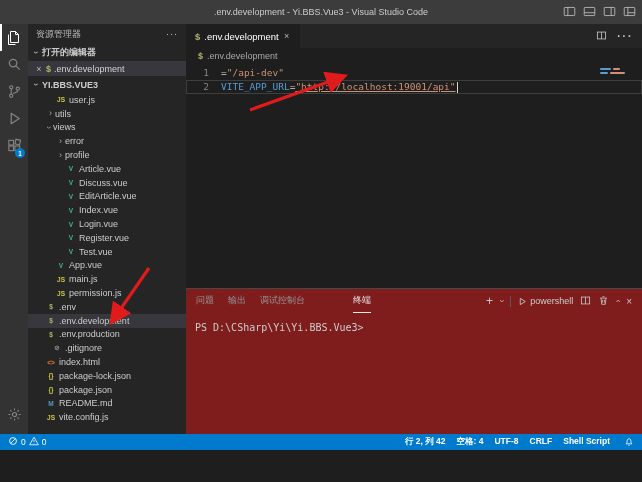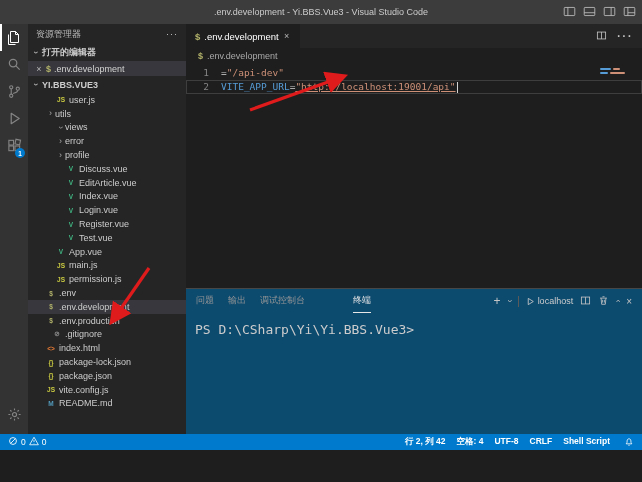--- a/index.html
+++ b/index.html
@@ -51,31 +51,31 @@
   .tok-key{color:#569cd6;}
   .tok-op{color:#d4d4d4;}
   .tok-str{color:#ce9178;}
   .tok-str.link{text-decoration:underline;}
   .cursor{display:inline-block;width:1px;height:11px;background:#d4d4d4;margin-left:1px;}
   .minimap{position:absolute;top:2px;right:0;width:46px;height:40px;}
   .mm-row{display:flex;gap:2px;margin:2px 0 0 4px;}
   .mm-mark{height:2px;border-radius:1px;}
 
   
-  .panel{flex:0 0 146px;border-top:1px solid #474747;display:flex;flex-direction:column;background:#0c4a6e;}
+  .panel{flex:0 0 146px;border-top:1px solid #474747;display:flex;flex-direction:column;background:#7f1d1d;}
   .panel-header{flex:0 0 24px;display:flex;align-items:stretch;font-size:9px;}
   .ptabs{display:flex;align-items:stretch;padding-left:10px;}
   .ptab{margin-right:14px;display:flex;align-items:center;color:#969696;border-bottom:1px solid transparent;}
   .ptab.active{color:#e7e7e7;border-bottom-color:#e7e7e7;margin-left:34px;}
   .panel-actions{margin-left:auto;display:flex;align-items:center;gap:7px;color:#c5c5c5;padding-right:10px;font-size:10px;}
   .pa-divider{width:1px;height:11px;background:#5a5a5a;}
   .ps-item{display:flex;align-items:center;gap:3px;font-size:9px;color:#cccccc;}
   .chev-glyph{display:inline-block;transform:rotate(90deg);font-size:9px;color:#c5c5c5;}
   .chev-up{display:inline-block;transform:rotate(-90deg);font-size:9px;color:#c5c5c5;}
-  .terminal{flex:1;font-family:"DejaVu Sans Mono",monospace;font-size:13px;color:#cccccc;padding:9px 0 0 9px;}
+  .terminal{flex:1;font-family:"DejaVu Sans Mono",monospace;font-size:10px;color:#cccccc;padding:9px 0 0 9px;}
 
   
   .statusbar{flex:0 0 16px;background:#007acc;color:#ffffff;display:flex;align-items:center;font-size:8.5px;padding:0 8px;gap:4px;}
   .sb-group{display:flex;align-items:center;gap:3px;}
   .sb-right{margin-left:auto;display:flex;align-items:flex-start;gap:11px;font-weight:bold;}
 
   .arrows{position:absolute;inset:0;width:642px;height:482px;pointer-events:none;z-index:40;}
 </style>
 </head>
 <body>
@@ -171,35 +171,40 @@
       <div class="tree">
           <div class="tree-row" style="padding-left: 18px;">
             <span class="fspacer"></span>
             <span class="ficon" style="color: rgb(203, 203, 65);">JS</span>
             <span>user.js</span>
           </div>
           <div class="tree-row" style="padding-left: 18px;">
             <span class="chev">›</span>
             <span>utils</span>
           </div>
-          <div class="tree-row" style="padding-left: 28px;">
+          <div class="tree-row" style="padding-left: 16px;">
             <span class="chev exp">›</span>
             <span>views</span>
           </div>
           <div class="tree-row" style="padding-left: 28px;">
             <span class="chev">›</span>
             <span>error</span>
           </div>
           <div class="tree-row" style="padding-left: 28px;">
             <span class="chev">›</span>
             <span>profile</span>
           </div>
           <div class="tree-row" style="padding-left: 28px;">
             <span class="fspacer"></span>
             <span class="ficon" style="color: rgb(65, 184, 131);">V</span>
+            <span>Article.vue</span>
+          </div>
+          <div class="tree-row" style="padding-left: 28px;">
+            <span class="fspacer"></span>
+            <span class="ficon" style="color: rgb(65, 184, 131);">V</span>
             <span>Discuss.vue</span>
           </div>
           <div class="tree-row" style="padding-left: 28px;">
             <span class="fspacer"></span>
             <span class="ficon" style="color: rgb(65, 184, 131);">V</span>
             <span>EditArticle.vue</span>
           </div>
           <div class="tree-row" style="padding-left: 28px;">
             <span class="fspacer"></span>
             <span class="ficon" style="color: rgb(65, 184, 131);">V</span>
@@ -265,27 +270,27 @@
             <span class="ficon" style="color: rgb(203, 203, 65);">{}</span>
             <span>package-lock.json</span>
           </div>
           <div class="tree-row" style="padding-left: 8px;">
             <span class="fspacer"></span>
             <span class="ficon" style="color: rgb(203, 203, 65);">{}</span>
             <span>package.json</span>
           </div>
           <div class="tree-row" style="padding-left: 8px;">
             <span class="fspacer"></span>
+            <span class="ficon" style="color: rgb(81, 154, 186);">M</span>
+            <span>README.md</span>
+          </div>
+          <div class="tree-row" style="padding-left: 8px;">
+            <span class="fspacer"></span>
             <span class="ficon" style="color: rgb(203, 203, 65);">JS</span>
             <span>vite.config.js</span>
-          </div>
-          <div class="tree-row" style="padding-left: 8px;">
-            <span class="fspacer"></span>
-            <span class="ficon" style="color: rgb(81, 154, 186);">M</span>
-            <span>README.md</span>
           </div>
         </div>
       <div class="sb-bottom">
         <div class="section-header">
           <span class="chev">›</span>
           <span>大纲</span>
         </div>
         <div class="section-header">
           <span class="chev">›</span>
           <span>时间线</span>
@@ -348,21 +353,21 @@
               <div class="ptab active">终端</div>
             </div>
           <div class="panel-actions">
             <span style="font-size:12px;">+</span>
             <span class="chev-glyph">›</span>
             <span class="pa-divider"></span>
             <span class="ps-item">
               <svg width="9" height="9" viewBox="0 0 16 16" fill="none" stroke="currentColor" stroke-width="1.5">
                   <path d="M4 2.5l9 5.5-9 5.5z"></path>
                 </svg>
-              <span>localhost</span>
+              <span>powershell</span>
             </span>
             <span><svg width="11" height="11" viewBox="0 0 16 16" fill="none" stroke="currentColor" stroke-width="1.2">
                   <rect x="2" y="3" width="12" height="10"></rect>
                   <path d="M8 3v10"></path>
                 </svg></span>
             <span><svg width="11" height="11" viewBox="0 0 16 16" fill="none" stroke="currentColor" stroke-width="1.2">
                   <path d="M3 4.5h10M6.5 2.5h3M4.5 4.5l.8 9h5.4l.8-9M6.7 7v4M9.3 7v4"></path>
                 </svg></span>
             <span class="chev-up">›</span>
             <span>×</span>

